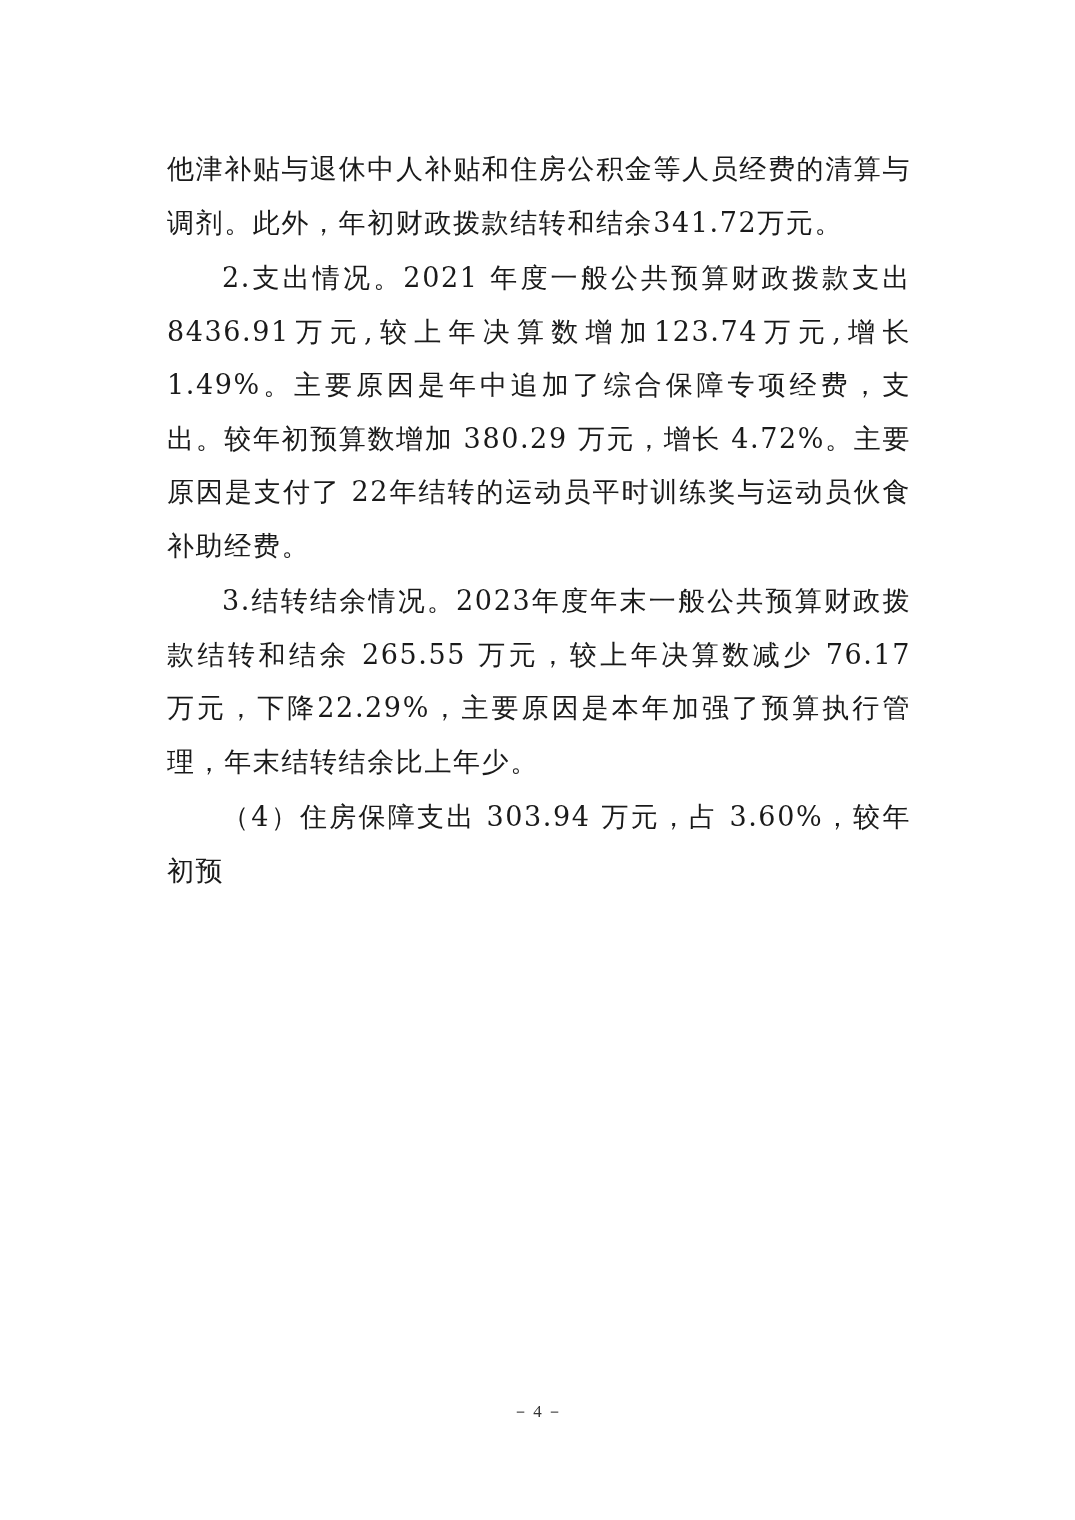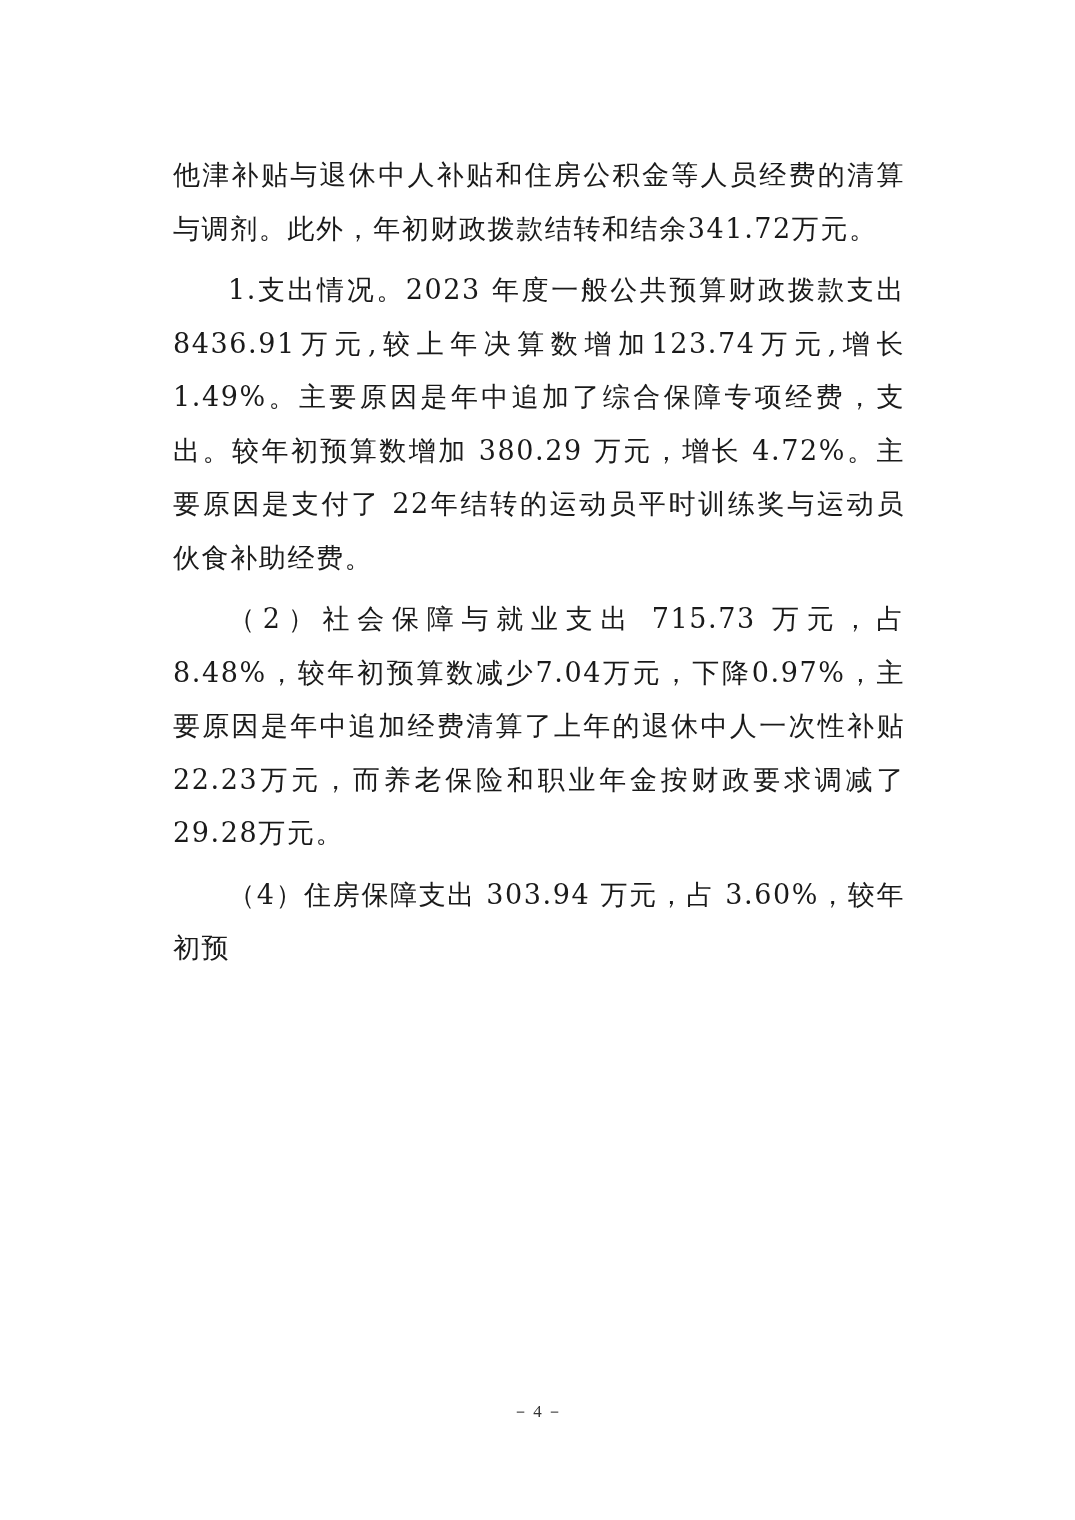--- a/index.html
+++ b/index.html
@@ -10,36 +10,36 @@
     top: 140px;
     width: 748px;
     font-family: "DejaVu Serif", "Liberation Serif", serif;
     color: #1a1a1a;
     font-size: 27px;
     line-height: 53.5px;
     letter-spacing: 1.6px;
     text-align: justify;
     text-justify: inter-character;
   }
-  .page p { margin: 8px; }
+  .page p { margin: 2px; }
   .indent { text-indent: 55px; }
   .footer {
     position: absolute;
     top: 1400px;
     left: 0;
     width: 1075px;
     text-align: center;
     font-family: "Liberation Serif", "DejaVu Serif", serif;
     font-size: 17px;
     color: #333;
   }
 </style>
 </head>
 <body>
 
 <div class="page">
   <p>他津补贴与退休中人补贴和住房公积金等人员经费的清算与调剂。此外，年初财政拨款结转和结余341.72万元。</p>
-  <p class="indent">1.支出情况。2023 年度一般公共预算财政拨款支出8436.91万元,较上年决算数增加123.74万元,增长1.49%。主要原因是年中追加了综合保障专项经费，支出。较年初预算数增加 380.29 万元，增长 4.72%。主要原因是支付了 22年结转的运动员平时训练奖与运动员伙食补助经费。</p>
-  <p class="indent">（2）社会保障与就业支出 715.73 万元，占 8.48%，较年初预算数减少7.04万元，下降0.97%，主要原因是年中追加经费清算了上年的退休中人一次性补贴22.23万元，而养老保险和职业年金按财政要求调减了29.28万元。</p>
+  <p class="indent">2.支出情况。2021 年度一般公共预算财政拨款支出8436.91万元,较上年决算数增加123.74万元,增长1.49%。主要原因是年中追加了综合保障专项经费，支出。较年初预算数增加 380.29 万元，增长 4.72%。主要原因是支付了 22年结转的运动员平时训练奖与运动员伙食补助经费。</p>
+  <p class="indent">3.结转结余情况。2023年度年末一般公共预算财政拨款结转和结余 265.55 万元，较上年决算数减少 76.17 万元，下降22.29%，主要原因是本年加强了预算执行管理，年末结转结余比上年少。</p>
   <p class="indent">（4）住房保障支出 303.94 万元，占 3.60%，较年初预</p>
 </div>
 
 <div class="footer">－ 4 －</div>
 
 </body></html>

